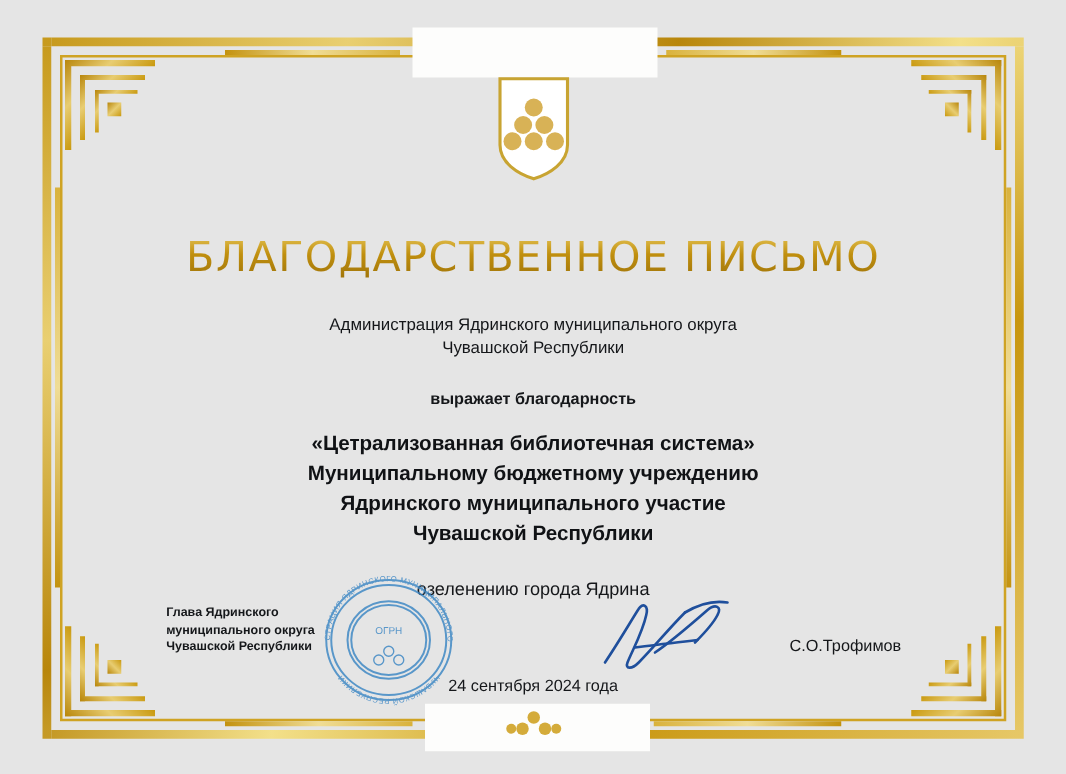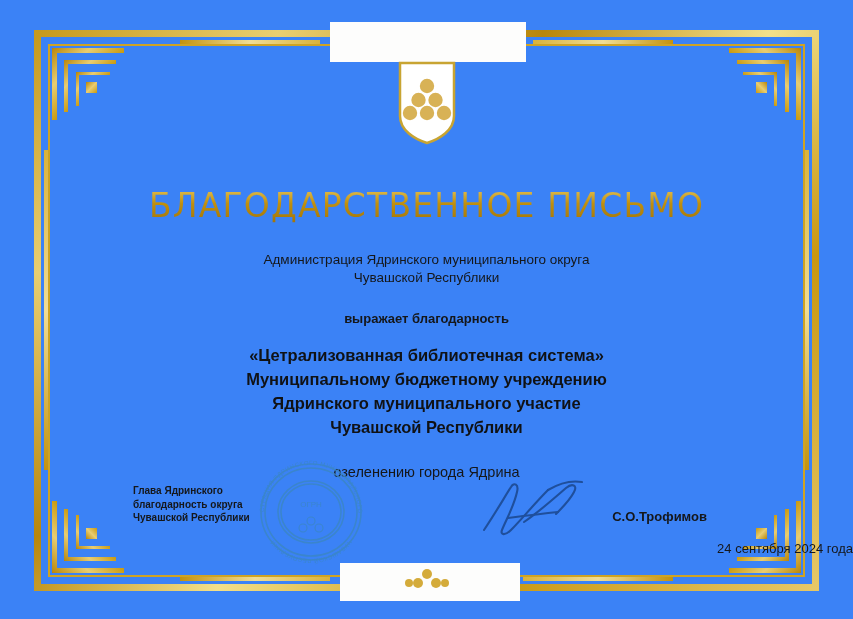--- a/index.html
+++ b/index.html
@@ -11,21 +11,21 @@
     width: 853px;
     height: 619px;
     overflow: hidden;
     font-family: "Liberation Sans", sans-serif;
   }
 
   .certificate {
     position: relative;
     width: 853px;
     height: 619px;
-    background: #3b82f6;
+    background: #e5e5e5;
     overflow: hidden;
   }
 
   
   .frame-outer {
     position: absolute;
     left: 34px;
     top: 30px;
     right: 34px;
     bottom: 28px;
@@ -153,32 +153,31 @@
     left: 133px;
     top: 484px;
     font-size: 10px;
     line-height: 1.35;
     color: #15171a;
     text-align: left;
     font-weight: bold;
   }
   .sign-name {
     position: absolute;
-    right: 146px;
+    right: 132px;
     top: 509px;
     font-size: 13px;
     color: #15171a;
-    font-weight: bold;
   }
   .date {
     position: absolute;
     left: 0;
     right: 0;
     top: 541px;
-    text-align: right;
+    text-align: center;
     font-size: 13px;
     color: #15171a;
   }
 
   
   .stamp {
     position: absolute;
     left: 252px;
     top: 455px;
     width: 118px;
@@ -288,21 +287,21 @@
       <div>Чувашской Республики</div>
     </div>
 
     <div class="reason">
       <div>озеленению города Ядрина</div>
     </div>
   </div>
 
   <div class="sign-left">
     <div>Глава Ядринского</div>
-    <div>благодарность округа</div>
+    <div>муниципального округа</div>
     <div>Чувашской Республики</div>
   </div>
 
   <div class="sign-name">С.О.Трофимов</div>
 
   <div class="date">24 сентября 2024 года</div>
 
   <div class="stamp">
     <svg viewBox="0 0 118 110" width="118" height="110" aria-hidden="true">
       <defs>

